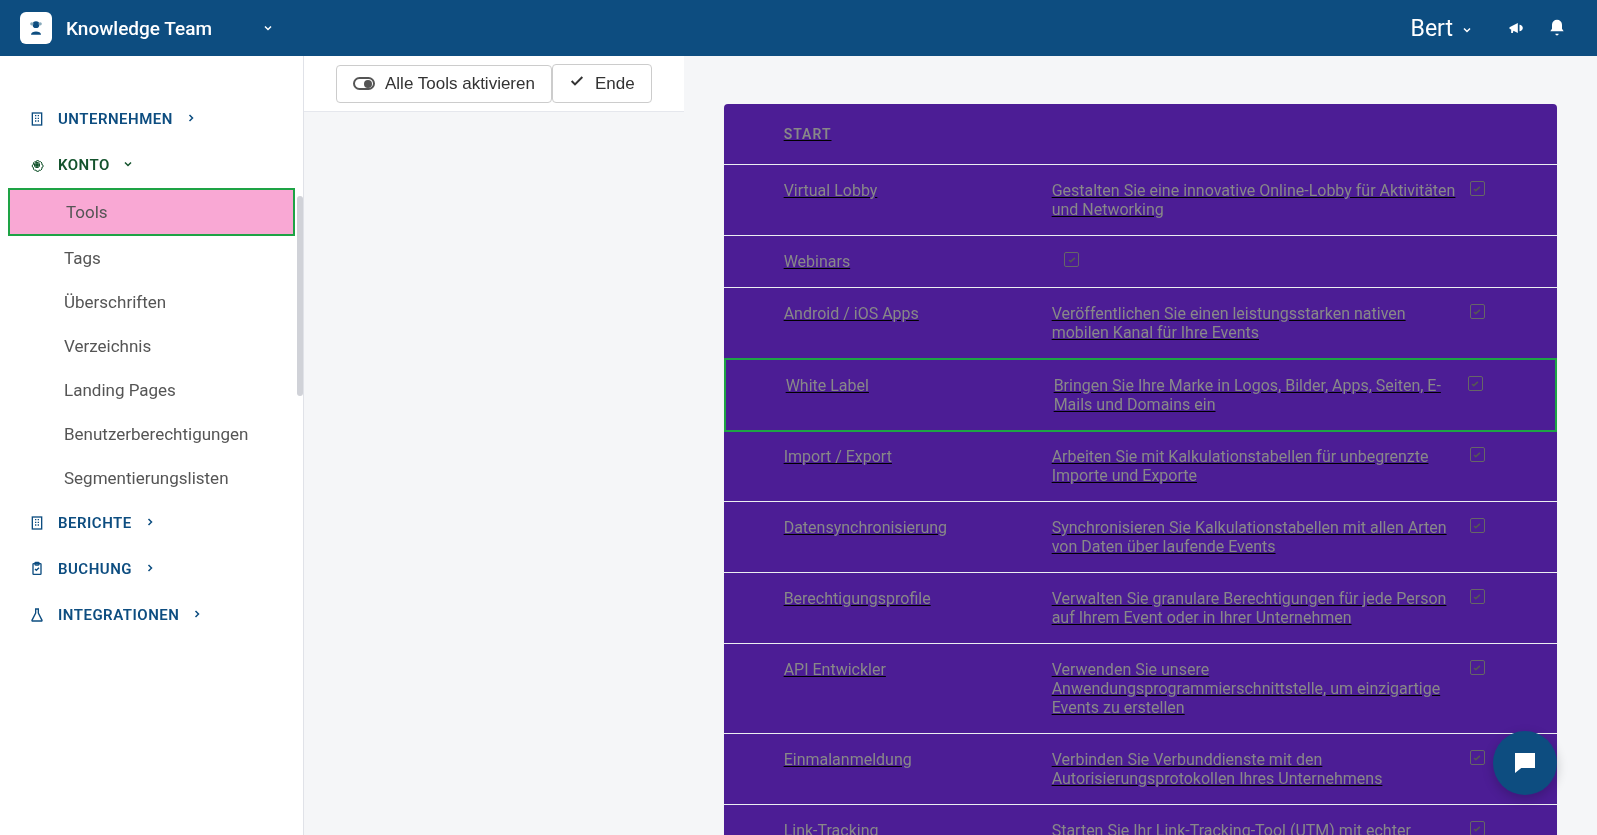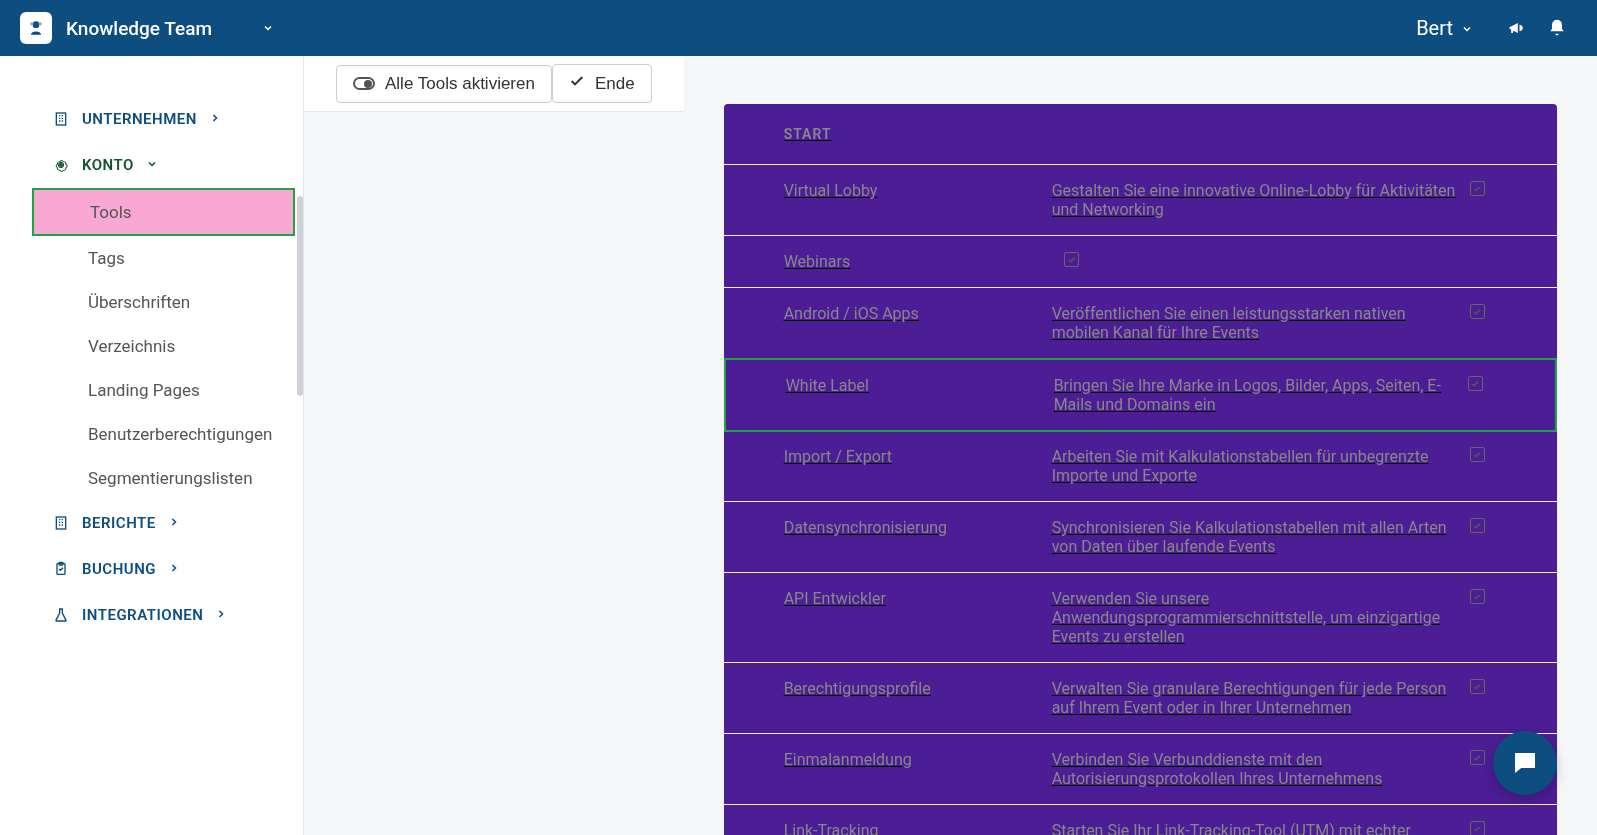--- a/index.html
+++ b/index.html
@@ -4,28 +4,28 @@
 <style>
 * { margin: 0; padding: 0; box-sizing: border-box; }
 body { font-family: -apple-system, BlinkMacSystemFont, "Segoe UI", Roboto, sans-serif; background: #f5f6f8; width: 1597px; height: 835px; overflow: hidden; position: relative; }
 
 
 .header { background: #0d4d80; height: 56px; display: flex; align-items: center; padding: 0 20px; color: #fff; }
 .header-logo { width: 32px; height: 32px; background: #fff; border-radius: 6px; display: flex; align-items: center; justify-content: center; margin-right: 14px; font-size: 18px; }
 .header-title { font-size: 19px; font-weight: 500; }
 .header-title-chevron { margin-left: 50px; }
 .header-spacer { flex: 1; }
-.header-user { display: flex; align-items: center; gap: 8px; font-size: 20px; margin-right: 24px; cursor: pointer; }
+.header-user { display: flex; align-items: center; gap: 8px; font-size: 23px; margin-right: 24px; cursor: pointer; }
 .header-icon-btn { width: 40px; height: 40px; display: flex; align-items: center; justify-content: center; cursor: pointer; font-size: 20px; }
 
 
 .layout { display: flex; height: calc(100% - 56px); }
 
 
-.sidebar { width: 304px; background: #fff; border-right: 1px solid #e0e2e8; position: relative; overflow-y: auto; padding-top: 40px; padding-left: 24px; }
+.sidebar { width: 304px; background: #fff; border-right: 1px solid #e0e2e8; position: relative; overflow-y: auto; padding-top: 40px; }
 .sidebar::-webkit-scrollbar { width: 8px; }
 .sidebar::-webkit-scrollbar-thumb { background: #d0d2d8; border-radius: 4px; }
 .sidebar-section { display: flex; align-items: center; padding: 14px 28px; color: #0d4d80; font-size: 15px; font-weight: 600; letter-spacing: 0.5px; cursor: pointer; gap: 12px; }
 .sidebar-section.konto { color: #14532d; }
 .sidebar-section .s-icon { width: 18px; display: inline-flex; justify-content: center; }
 .sidebar-sub { padding: 12px 28px 12px 64px; color: #555; font-size: 17px; cursor: pointer; }
 .sidebar-sub.active { background: #f9a8d4; border: 2px solid #1ea345; margin: 0 8px; padding-left: 56px; }
 .sidebar-scrollind { position: absolute; right: 0; top: 140px; width: 6px; height: 200px; background: #d0d2d8; border-radius: 3px; }
 
 
@@ -240,33 +240,33 @@
     <div class="row-desc">Synchronisieren Sie Kalkulationstabellen mit allen Arten von Daten über laufende Events</div>
     <div class="row-check">
                 <span class="cbox">
                   <svg viewBox="0 0 24 24" fill="none" stroke="#555" stroke-width="4">
                     <path d="M5 12l4 4L19 7"></path>
                   </svg>
                 </span>
               </div>
             </div>
             <div class="row">
+    <div class="row-name">Berechtigungsprofile</div>
+    <div class="row-desc">Verwalten Sie granulare Berechtigungen für jede Person auf Ihrem Event oder in Ihrer Unternehmen</div>
+    <div class="row-check">
+                <span class="cbox">
+                  <svg viewBox="0 0 24 24" fill="none" stroke="#555" stroke-width="4">
+                    <path d="M5 12l4 4L19 7"></path>
+                  </svg>
+                </span>
+              </div>
+            </div>
+            <div class="row">
     <div class="row-name">API Entwickler</div>
     <div class="row-desc">Verwenden Sie unsere Anwendungsprogrammierschnittstelle, um einzigartige Events zu erstellen</div>
-    <div class="row-check">
-                <span class="cbox">
-                  <svg viewBox="0 0 24 24" fill="none" stroke="#555" stroke-width="4">
-                    <path d="M5 12l4 4L19 7"></path>
-                  </svg>
-                </span>
-              </div>
-            </div>
-            <div class="row">
-    <div class="row-name">Berechtigungsprofile</div>
-    <div class="row-desc">Verwalten Sie granulare Berechtigungen für jede Person auf Ihrem Event oder in Ihrer Unternehmen</div>
     <div class="row-check">
                 <span class="cbox">
                   <svg viewBox="0 0 24 24" fill="none" stroke="#555" stroke-width="4">
                     <path d="M5 12l4 4L19 7"></path>
                   </svg>
                 </span>
               </div>
             </div>
             <div class="row">
     <div class="row-name">Einmalanmeldung</div>

